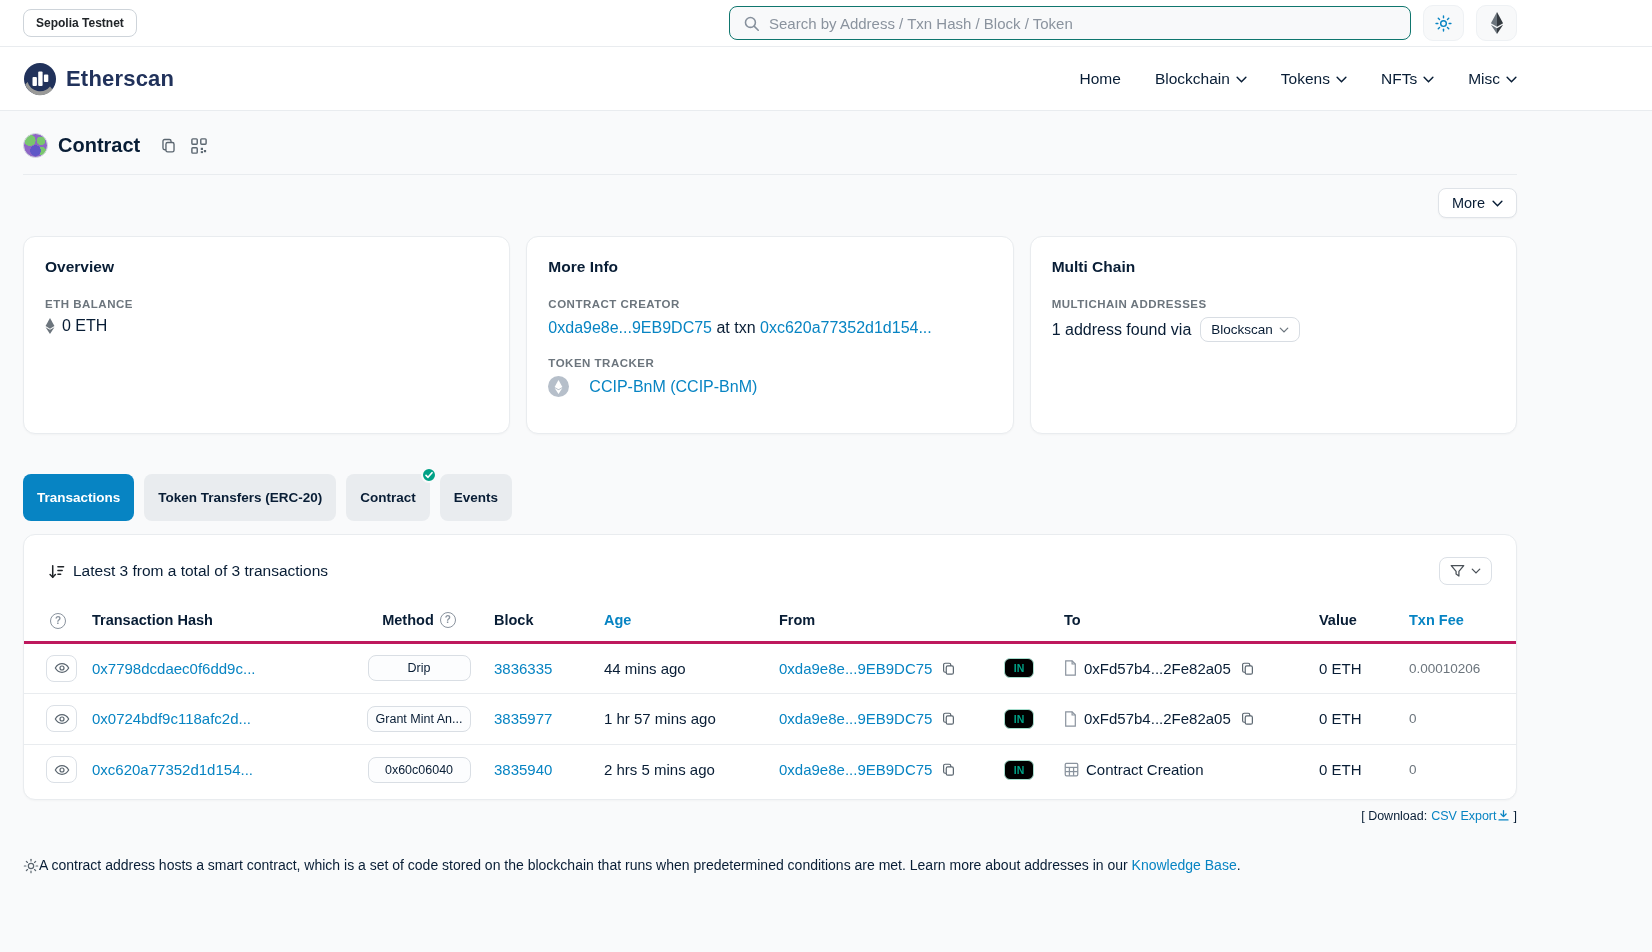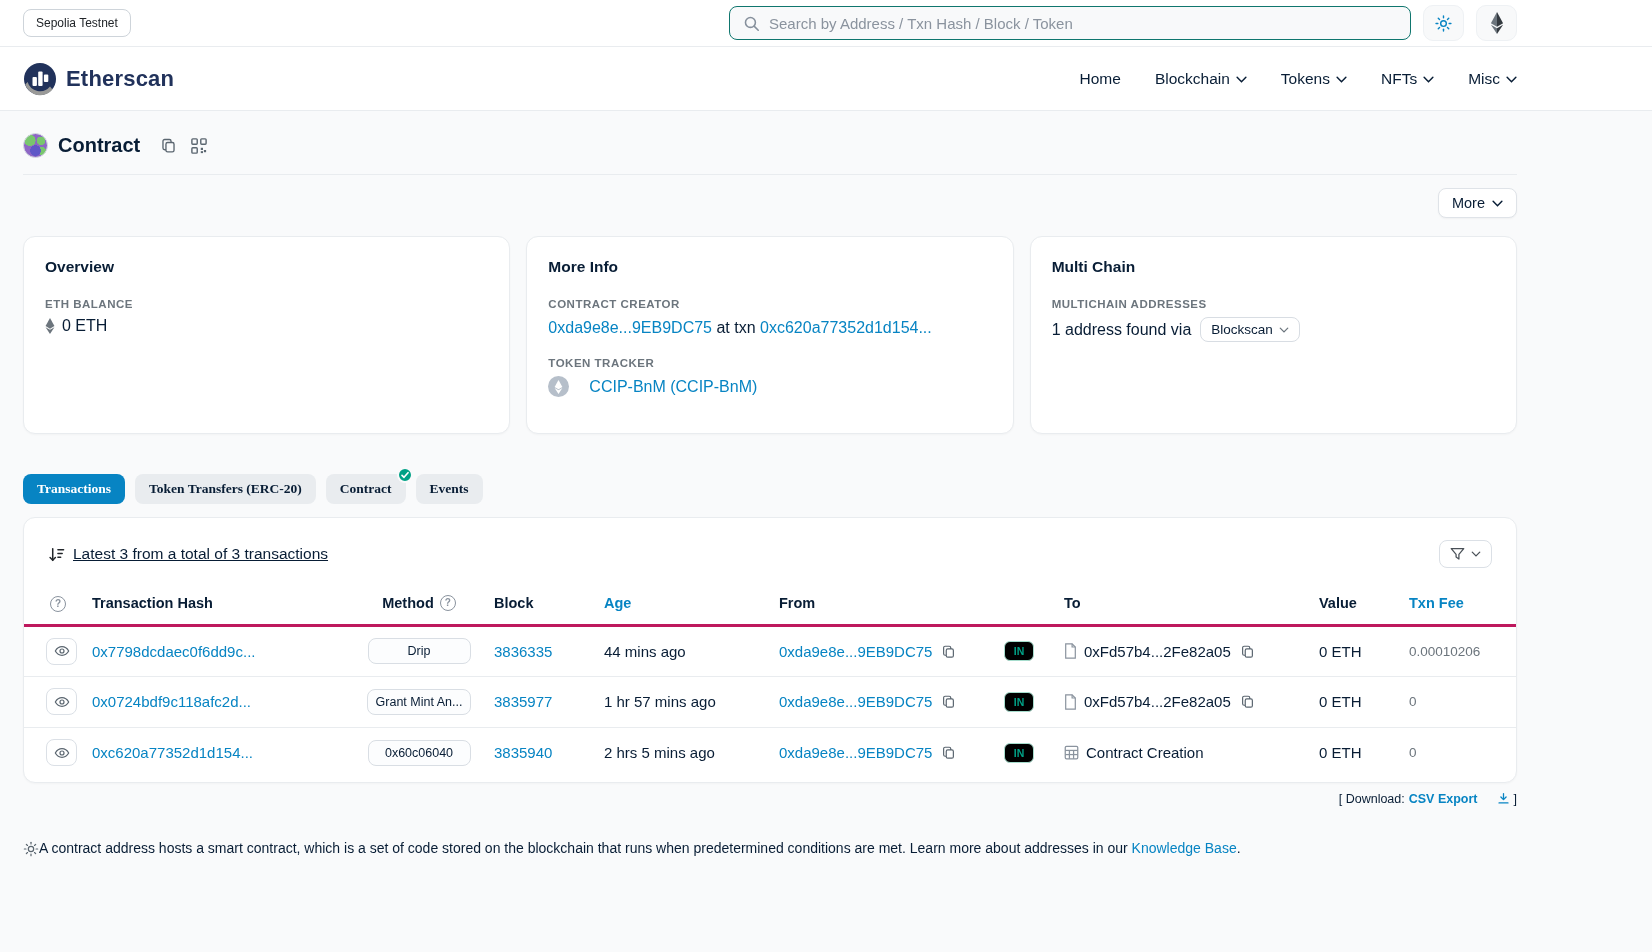--- a/index.html
+++ b/index.html
@@ -10,21 +10,21 @@
     color:#081d35;
     font-size:15px;
   }
   .shell { width:1494px; margin-left:23px; }
 
   
   .topbar { background:#fff; border-bottom:1px solid #e9ecef; height:47px; }
   .topbar .shell { display:flex; align-items:center; height:100%; }
   .network-badge {
     border:1px solid #ced4da; background:#fff; border-radius:8px;
-    padding:6px 12px; font-size:12px; font-weight:400; color:#212529; cursor:pointer;
+    padding:6px 12px; font-size:12px; font-weight:700; color:#212529; cursor:pointer;
   }
   .search-box {
     margin-left:auto; width:682px; height:34px;
     background:#f8f9fa; border:1px solid #0f766e; border-radius:8px;
     display:flex; align-items:center; gap:9px; padding:0 13px; color:#86909c;
   }
   .search-box input {
     flex:1; border:none; background:transparent; outline:none;
     font-size:15px; color:#212529; font-family:"Liberation Sans",sans-serif;
   }
@@ -95,39 +95,39 @@
     display:flex; align-items:center; gap:6px;
     background:#fff; border:1px solid #d8dde3; border-radius:8px;
     padding:4px 10px; font-size:13.5px; color:#081d35; cursor:pointer;
     font-family:"Liberation Sans",sans-serif;
   }
   .mt18 { margin-top:18px; }
 
   
   .tabs { display:flex; gap:10px; margin-top:40px; }
   .tab {
-    position:relative; border:none; border-radius:8px; padding:7px 14px;
+    position:relative; border:none; border-radius:8px; padding:16px 14px;
     font-size:13.5px; font-weight:600; color:#081d35; background:#e9ecef;
-    cursor:pointer; font-family:Liberation Serif, serif;
+    cursor:pointer; font-family:Liberation Sans, sans-serif;
   }
   .tab.active { background:#0784c3; color:#fff; }
   .verified-dot {
     position:absolute; top:-7px; right:-7px; width:16px; height:16px;
     background:#00a186; border:2px solid #f9fafb; border-radius:50%;
     display:flex; align-items:center; justify-content:center; color:#fff;
   }
 
   
   .tx-card {
     background:#fff; border:1px solid #e9ecef; border-radius:12px;
     box-shadow:0 1px 2px rgba(0,0,0,.03);
     margin-top:13px; padding-bottom:4px;
   }
   .tx-summary { display:flex; align-items:center; padding:22px 24px 16px 24px; }
-  .tx-summary-text { display:flex; align-items:center; gap:8px; font-size:15.5px; color:#081d35;text-decoration:underline; }
+  .tx-summary-text { display:flex; align-items:center; gap:8px; font-size:15.5px; color:#081d35; }
   .filter-btn {
     margin-left:auto; display:flex; align-items:center; gap:6px;
     background:#fff; border:1px solid #dbe0e6; border-radius:8px;
     padding:6px 10px; color:#495057; cursor:pointer;
   }
 
   table { width:100%; border-collapse:collapse; table-layout:fixed; }
   col.c-eye{width:60px} col.c-hash{width:260px} col.c-method{width:150px}
   col.c-block{width:110px} col.c-age{width:175px} col.c-from{width:225px}
   col.c-dir{width:60px} col.c-to{width:255px} col.c-value{width:90px}
@@ -163,21 +163,21 @@
     padding:3px 5px; font-size:10.5px; font-weight:700; color:#00a186;
   }
   .to-text { color:#081d35; white-space:nowrap; overflow:hidden; text-overflow:ellipsis; }
   .doc-ic { color:#8a939e; display:flex; flex:none; }
   td.c-fee { color:#6c757d; font-size:13.5px; }
 
   .download-row {
     display:flex; justify-content:flex-end; align-items:center; gap:4px;
     margin-top:9px; font-size:12.5px; color:#081d35;
   }
-  .download-row .link { display:flex; align-items:flex-start; gap:19px;font-weight:bold; }
+  .download-row .link { display:flex; align-items:flex-start; gap:0; }
 
   .foot-note { display:flex; align-items:flex-start; gap:0; margin-top:34px; font-size:14px; color:#081d35; }
   .foot-note .tip { color:#5b6670; margin-top:1px; flex:none; }
 
   .q-icon {
     display:inline-flex; align-items:center; justify-content:center;
     width:16px; height:16px; border:1.4px solid #8a939e; border-radius:50%;
     color:#8a939e; font-size:10px; font-weight:700; flex:none;
   }
   .q-icon::after { content:"?"; }

